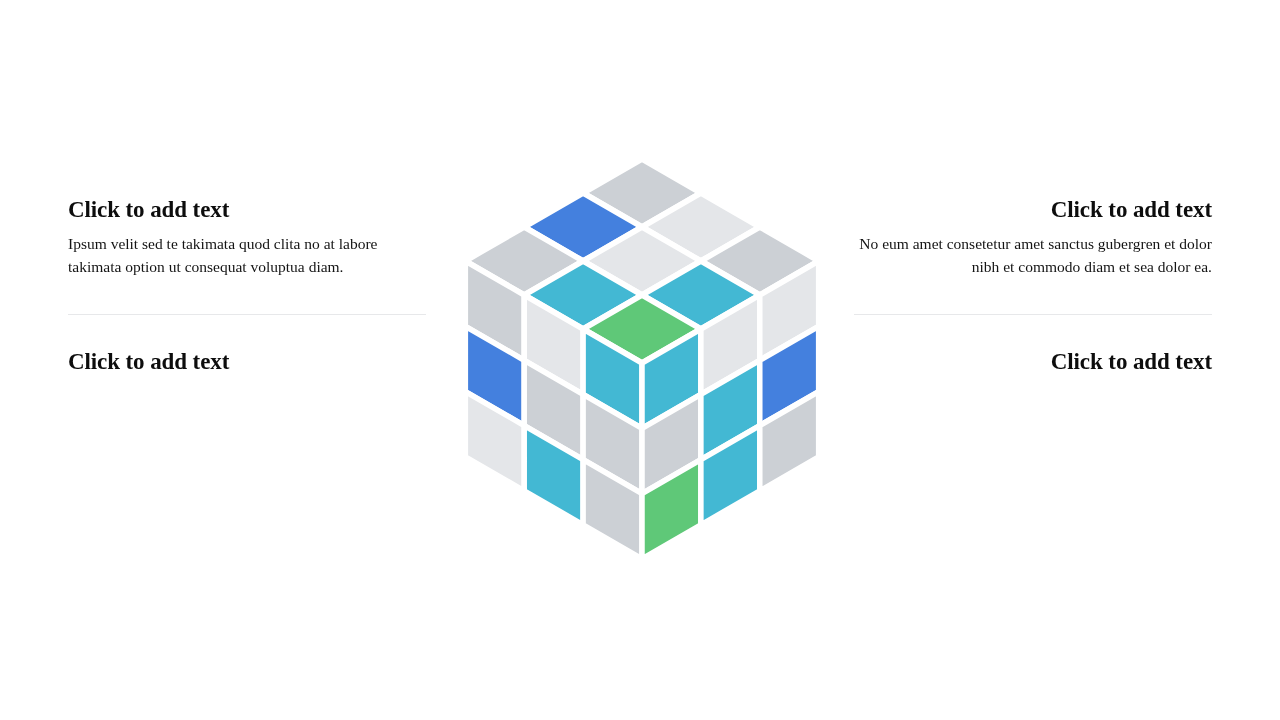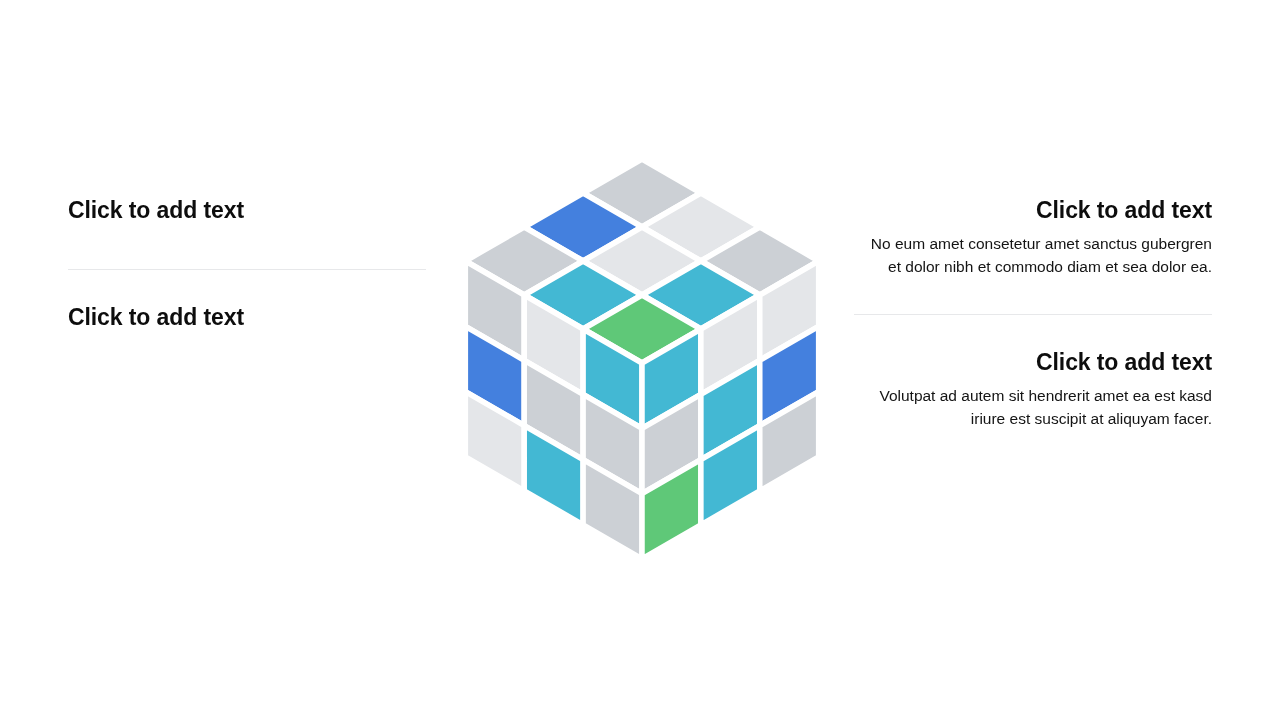--- a/index.html
+++ b/index.html
@@ -29,20 +29,21 @@
     top: 196px;
     height: 330px;
     display: flex;
     flex-direction: column;
   }
   .col-left  { left: 68px;  text-align: left; }
   .col-right { left: 854px; text-align: right; }
 
   .block {
     flex: 0 0 auto;
+    font-family: Liberation Serif, serif;
   }
   .block.first { margin-bottom: 0; }
 
   .block-title {
     font-size: 23px;
     font-weight: bold;
     line-height: 1.22;
     letter-spacing: -0.1px;
     margin: 0 0 9px 0;
     color: #0d0d0d;
@@ -78,20 +79,21 @@
 </style>
 </head>
 <body>
 
 <div id="slide">
 
   <div class="col col-left">
 
     <div class="block first">
       <h2 class="block-title">Click to add text</h2>
+      <p class="block-body">Ipsum velit sed te takimata quod clita no at labore takimata option ut consequat voluptua diam.</p>
     </div>
 
     <div class="divider"></div>
 
     <div class="block">
       <h2 class="block-title">Click to add text</h2>
     </div>
 
   </div>
 
@@ -99,21 +101,20 @@
 
     <div class="block first">
       <h2 class="block-title">Click to add text</h2>
       <p class="block-body">No eum amet consetetur amet sanctus gubergren et dolor nibh et commodo diam et sea dolor ea.</p>
     </div>
 
     <div class="divider"></div>
 
     <div class="block">
       <h2 class="block-title">Click to add text</h2>
-      <p class="block-body">Volutpat ad autem sit hendrerit amet ea est kasd iriure est suscipit at aliquyam facer.</p>
     </div>
 
   </div>
 
   <div id="cube-wrap">
     <svg id="cube-svg" viewBox="0 0 404 460" xmlns="http://www.w3.org/2000/svg">
       <g id="cube-tiles">
           <polygon points="202.00,14.00 260.89,48.00 202.00,82.00 143.11,48.00" fill="#CCD0D5" stroke="#ffffff" stroke-width="5.5" stroke-linejoin="round"></polygon>
           <polygon points="260.89,48.00 319.78,82.00 260.89,116.00 202.00,82.00" fill="#E4E6E9" stroke="#ffffff" stroke-width="5.5" stroke-linejoin="round"></polygon>
           <polygon points="319.78,82.00 378.66,116.00 319.78,150.00 260.89,116.00" fill="#CCD0D5" stroke="#ffffff" stroke-width="5.5" stroke-linejoin="round"></polygon>

